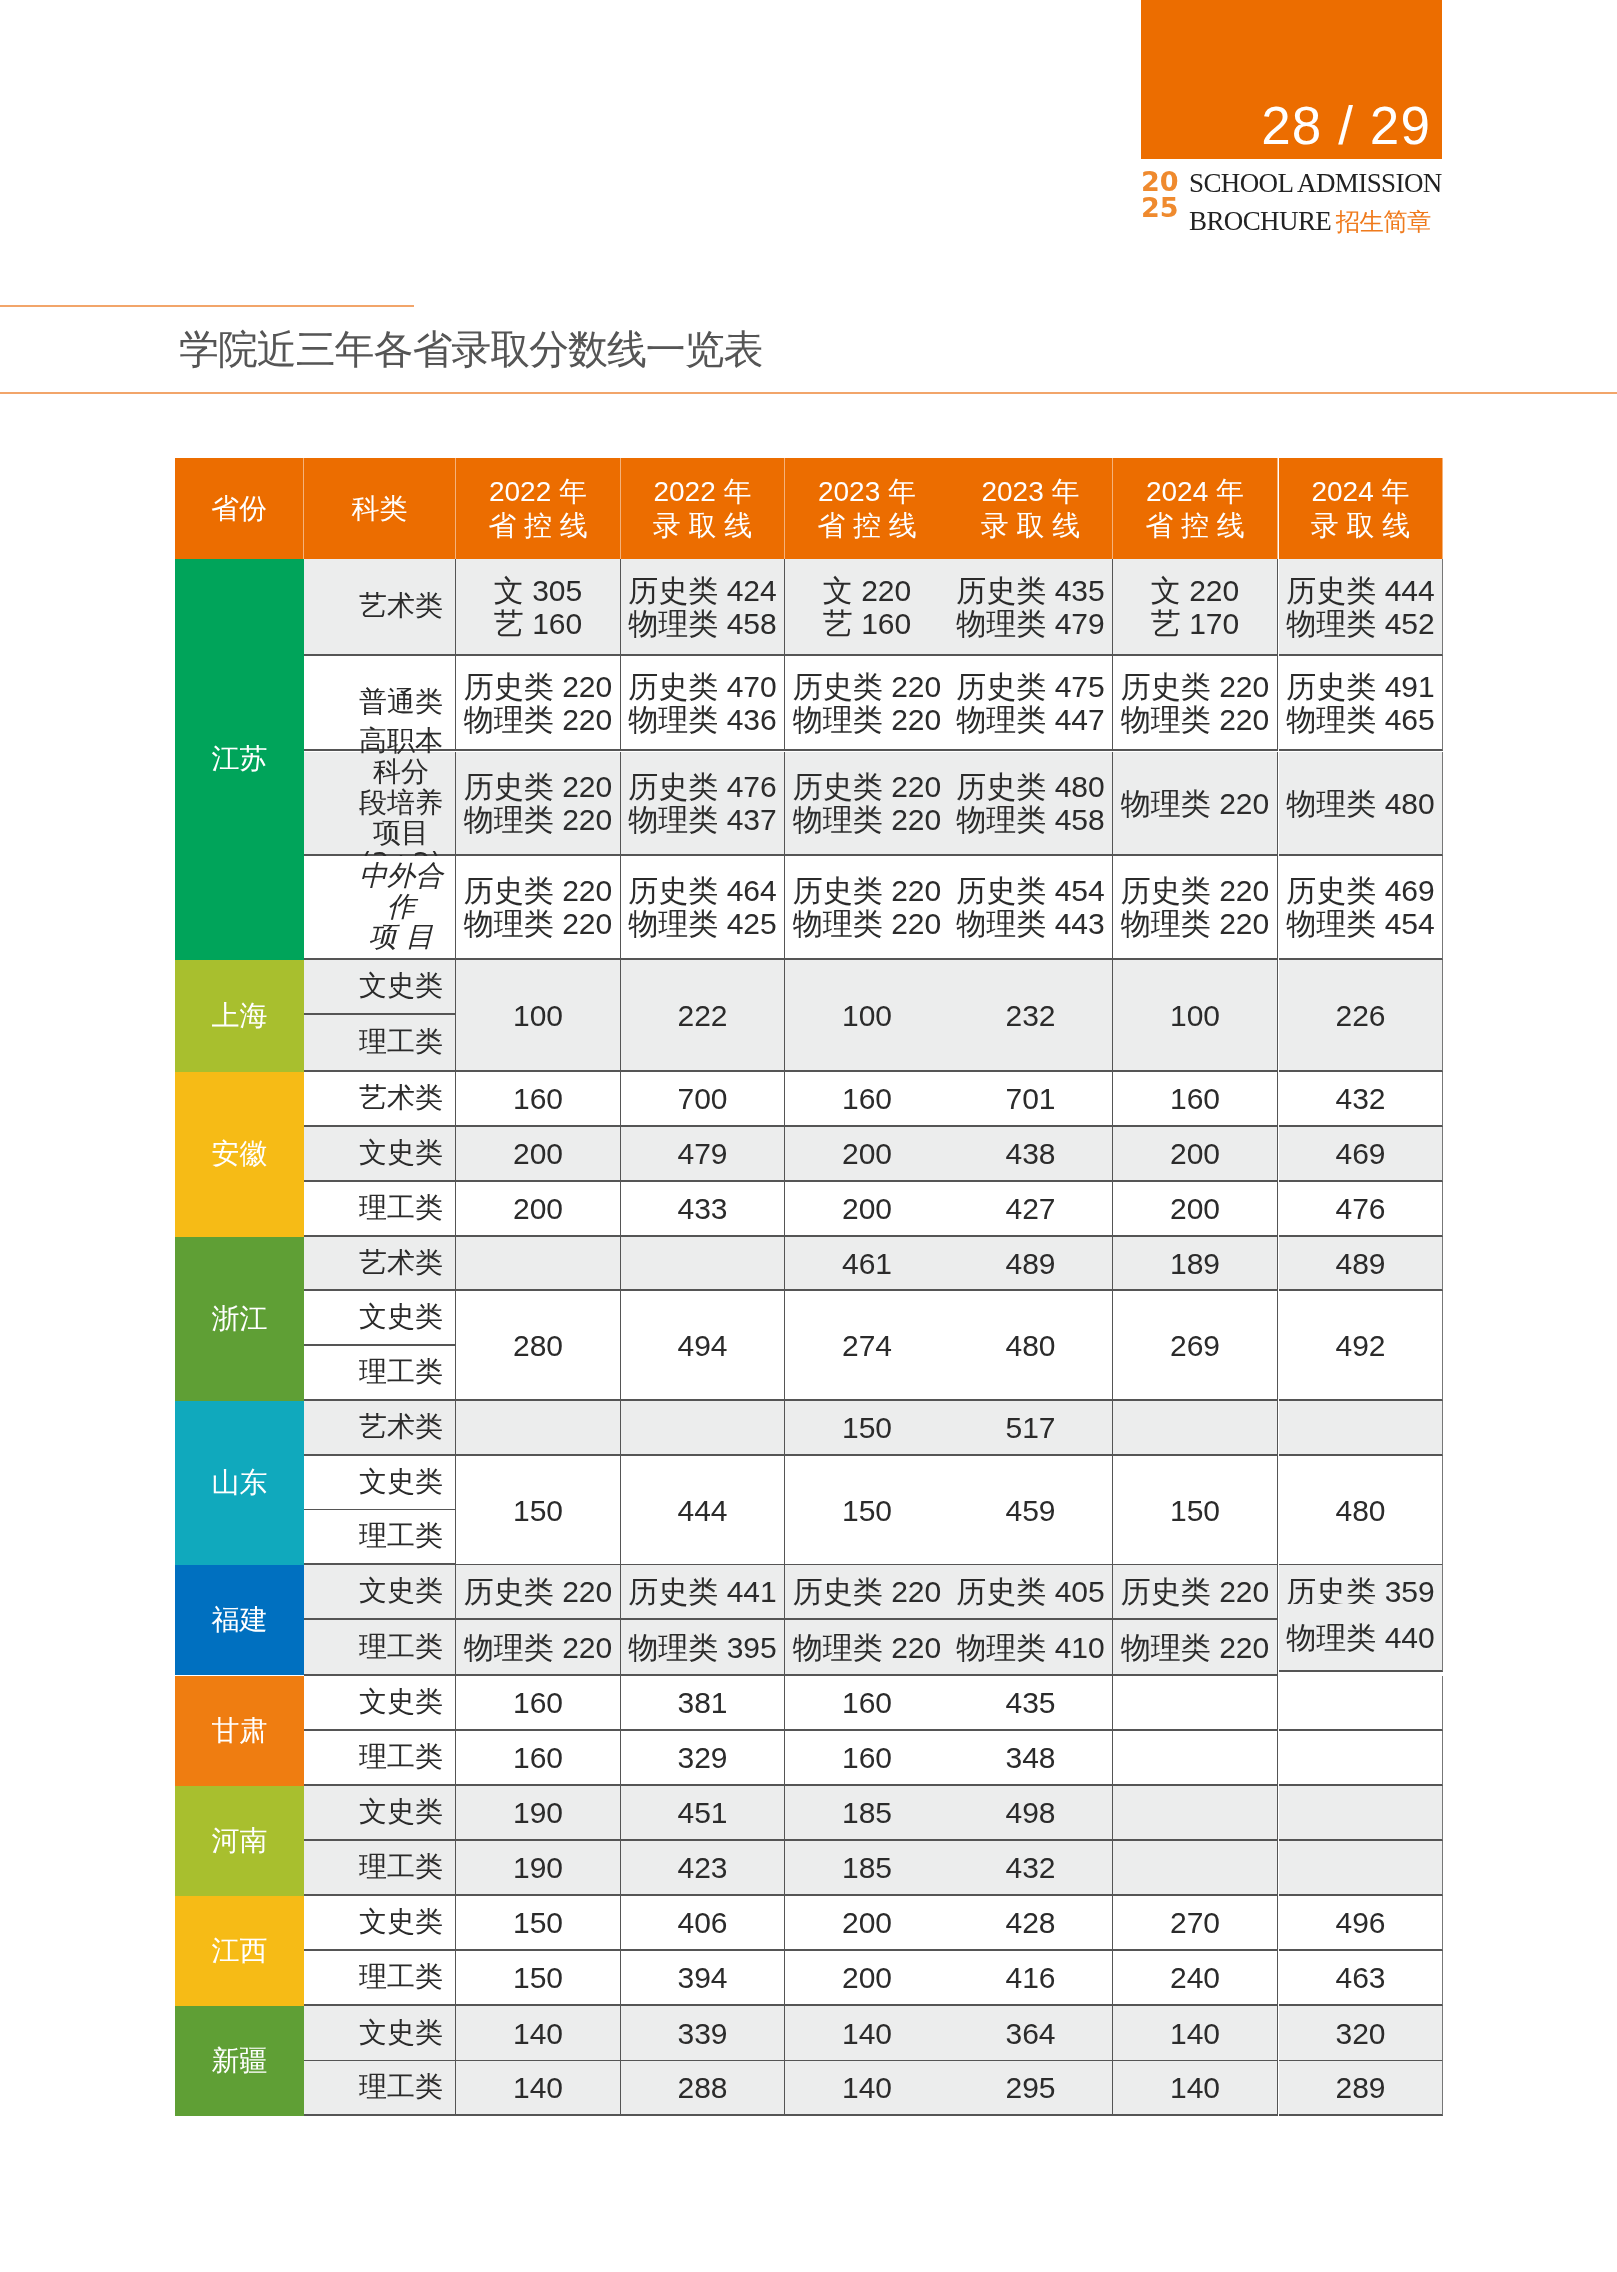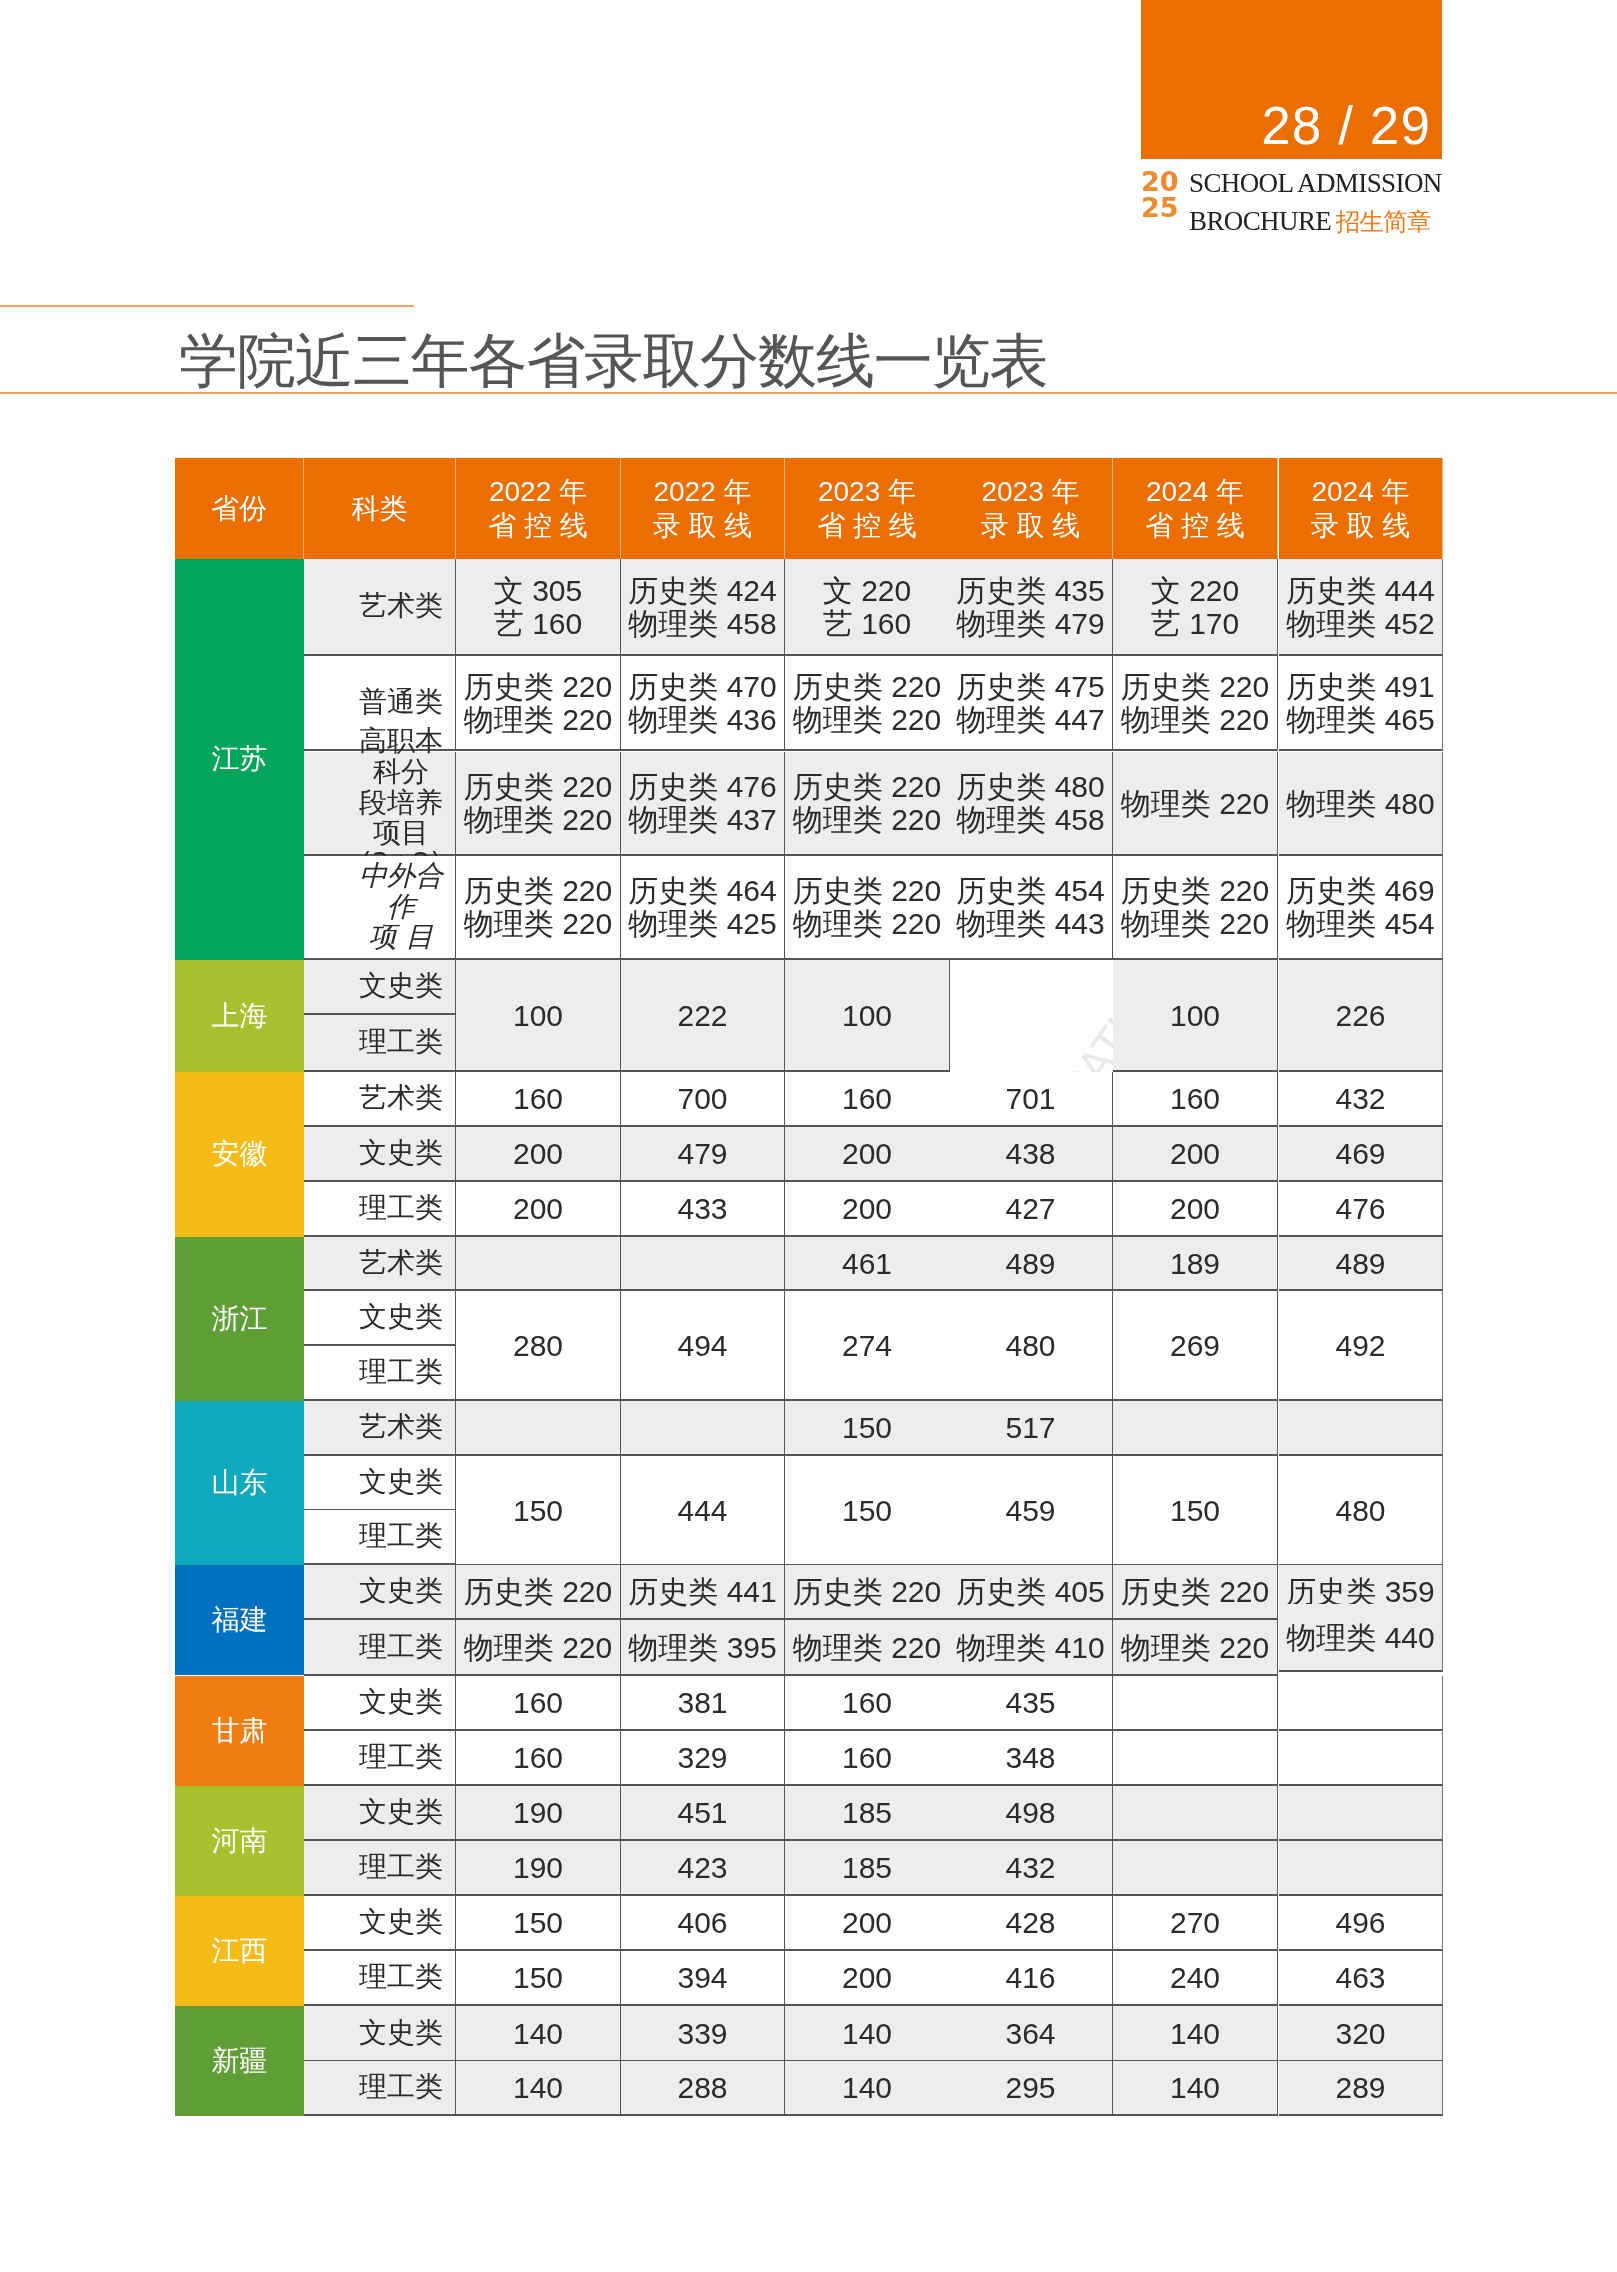--- a/index.html
+++ b/index.html
@@ -7,21 +7,21 @@
          font-family:"Liberation Sans","DejaVu Sans",sans-serif; color:#333; }
   .orange-block { position:absolute; left:1141px; top:0; width:301px; height:159px; background:#ec6d00; }
   .page-num { position:absolute; right:11px; bottom:3.3px; color:#fff; font-size:53px; font-weight:300; letter-spacing:1.1px; font-family:"Liberation Sans","DejaVu Sans",sans-serif; }
   .brand { position:absolute; left:1141px; top:167px; width:311px; height:61px; }
   .brand-year { position:absolute; left:0; top:2.2px; width:39px; color:#ef8a2e; font-weight:bold; font-size:27px; line-height:25.5px; font-family:"DejaVu Sans",sans-serif; }
   .brand-line1 { position:absolute; left:48px; top:1.1px; font-family:"Liberation Serif","DejaVu Serif",serif; font-size:27px; color:#222; letter-spacing:-0.6px; white-space:nowrap; }
   .brand-line2 { position:absolute; left:48px; top:29px; font-family:"Liberation Serif","DejaVu Serif",serif; font-size:27px; color:#222; letter-spacing:-0.6px; white-space:nowrap;margin-top:10px; }
   .brand-cn { color:#ef7a1c; font-family:"DejaVu Sans",sans-serif; font-size:24.4px; margin-left:4.4px; }
   .rule-short { position:absolute; left:0; top:305px; width:414px; height:1.7px; background:#f2a56a; }
   .rule-long { position:absolute; left:0; top:392px; width:1618px; height:1.7px; background:#f2a56a; }
-  .page-title { position:absolute; left:179px; top:322px; font-size:59px; color:#555; font-family:Liberation Mono, monospace; letter-spacing:-1.1px; white-space:nowrap; }
+  .page-title { position:absolute; left:179px; top:322px; font-size:40px; color:#555; font-family:Liberation Mono, monospace; letter-spacing:-1.1px; white-space:nowrap; }
 
   .table { position:absolute; left:175px; top:458px; width:1268px; height:1658px; }
   .cell { position:absolute; box-sizing:border-box; display:flex; align-items:center; justify-content:center; text-align:center;
           font-size:30px; color:#2b2b2b; line-height:1.1; font-family:"Liberation Sans","DejaVu Sans",sans-serif; }
   .hdr { background:#ec6d00; color:#fff; font-size:28px; border-right:1.7px solid #f5b27a; line-height:1.2; white-space:pre-line; }
   .hdr:last-child { border-right:none; }
   .prov { color:#fff; font-size:28px; font-family:"DejaVu Sans",sans-serif; }
   .cat { border-right:1.7px solid #555; border-bottom:2.2px solid #555; font-size:28px; font-family:"DejaVu Sans",sans-serif; white-space:pre-line;padding-left:43px; }
   .val { border-right:1.7px solid #555; border-bottom:2.2px solid #555; white-space:pre-line; }
   .val.lastcol { border-right:1.7px solid #777; }
@@ -146,20 +146,21 @@
 物理类 220</div>
     <div class="cell val w" style="left: 774px; width: 164px; top: 398px; height: 104px;">历史类 454
 物理类 443</div>
     <div class="cell val w" style="left: 938px; width: 165px; top: 398px; height: 104px;">历史类 220
 物理类 220</div>
     <div class="cell val w lastcol" style="left: 1104px; width: 164px; top: 398px; height: 104px;">历史类 469
 物理类 454</div>
     <div class="cell val g" style="left: 281px; width: 165px; top: 502px; height: 112px;">100</div>
     <div class="cell val g" style="left: 446px; width: 164px; top: 502px; height: 112px;">222</div>
     <div class="cell val g" style="left: 610px; width: 165px; top: 502px; height: 112px;">100</div>
+    <div class="cell val g" style="left: 774px; width: 164px; top: 502px; height: 112px;">232</div>
     <div class="cell val g" style="left: 938px; width: 165px; top: 502px; height: 112px;">100</div>
     <div class="cell val g lastcol" style="left: 1104px; width: 164px; top: 502px; height: 112px;">226</div>
     <div class="cell val w" style="left: 281px; width: 165px; top: 614px; height: 55px;">160</div>
     <div class="cell val w" style="left: 446px; width: 164px; top: 614px; height: 55px;">700</div>
     <div class="cell val w" style="left: 610px; width: 165px; top: 614px; height: 55px;">160</div>
     <div class="cell val w" style="left: 774px; width: 164px; top: 614px; height: 55px;">701</div>
     <div class="cell val w" style="left: 938px; width: 165px; top: 614px; height: 55px;">160</div>
     <div class="cell val w lastcol" style="left: 1104px; width: 164px; top: 614px; height: 55px;">432</div>
     <div class="cell val g" style="left: 281px; width: 165px; top: 669px; height: 55px;">200</div>
     <div class="cell val g" style="left: 446px; width: 164px; top: 669px; height: 55px;">479</div>

